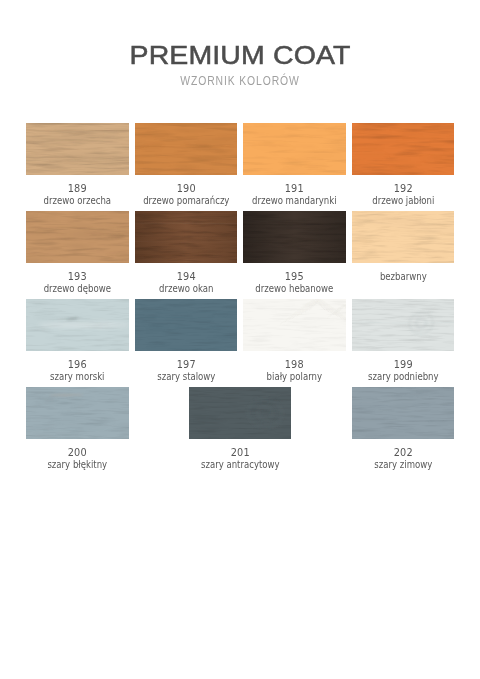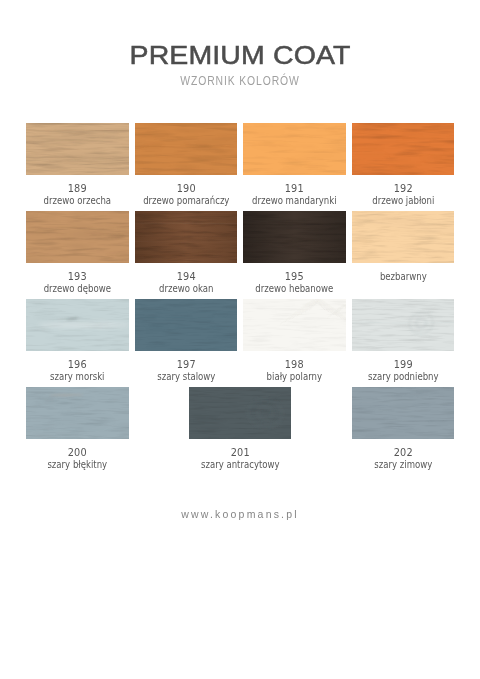--- a/index.html
+++ b/index.html
@@ -1100,14 +1100,13 @@
                 <path d="M-3 34.87C30.7 35.29,67.6 34.72,105.4 35.44" stroke="#d7e0e5" stroke-width="0.23" fill="none" opacity="0.009"></path>
               </g>
             </svg>
           </div>
           <div class="code">202</div>
           <div class="nm">szary zimowy</div>
         </div>
       </div>
     </div>
 
-  <div class="footer">www.koopmans.pl</div>
 </div>
 
 </body></html>

